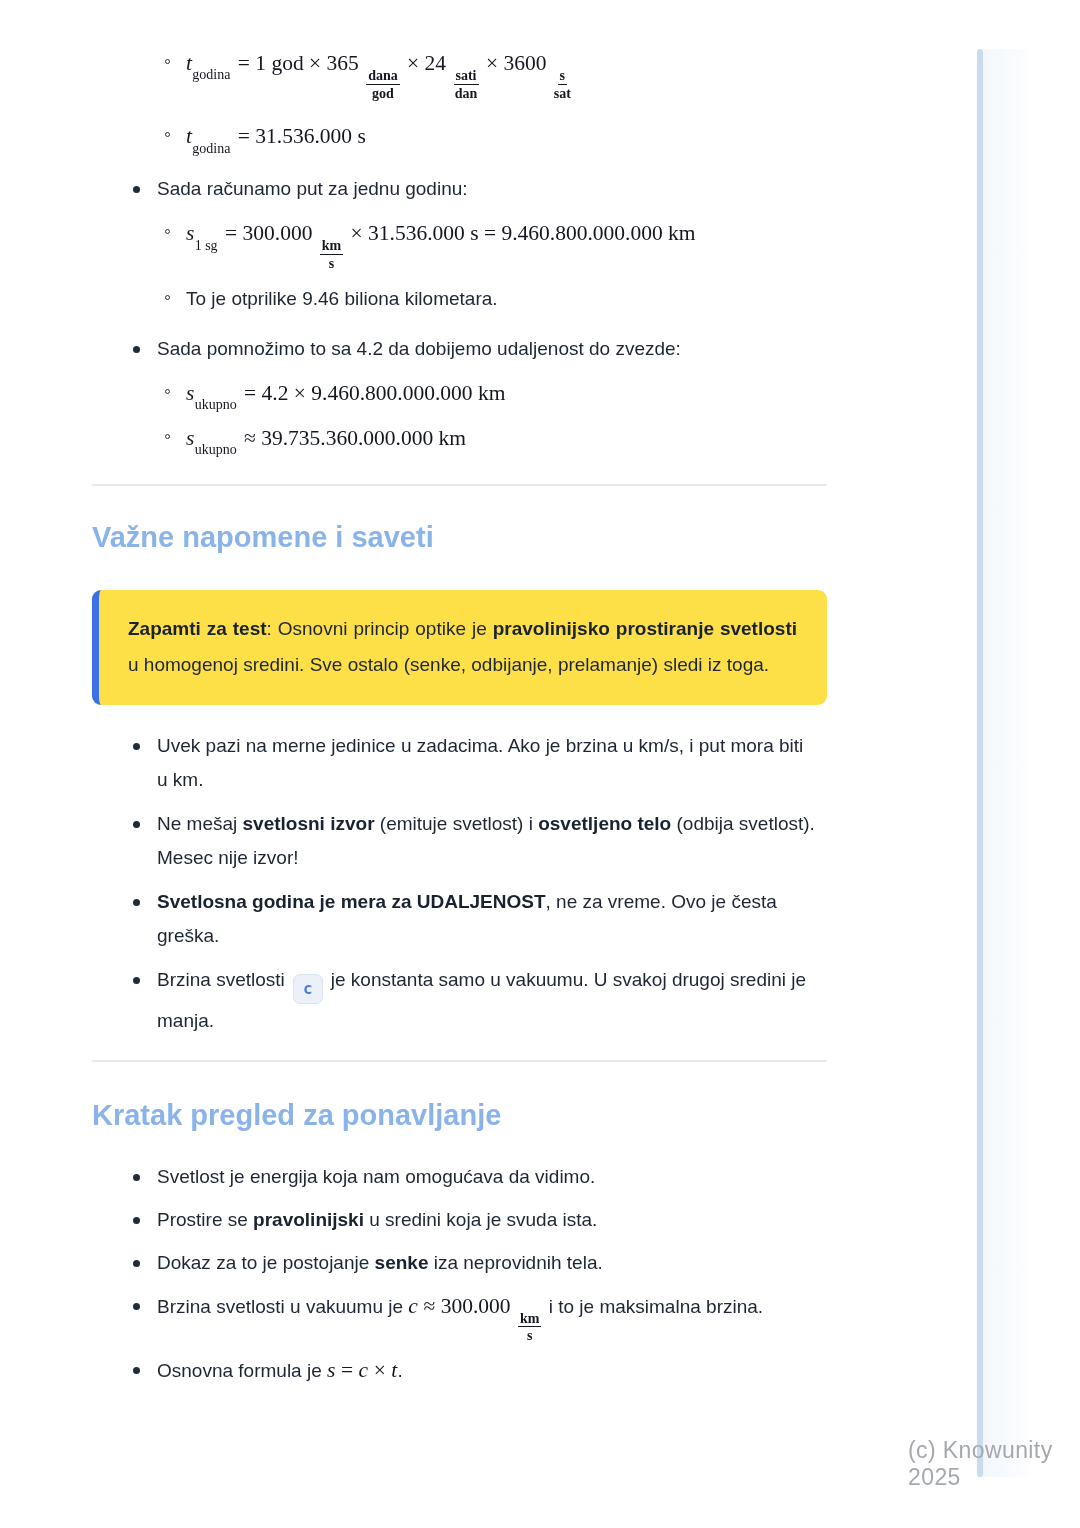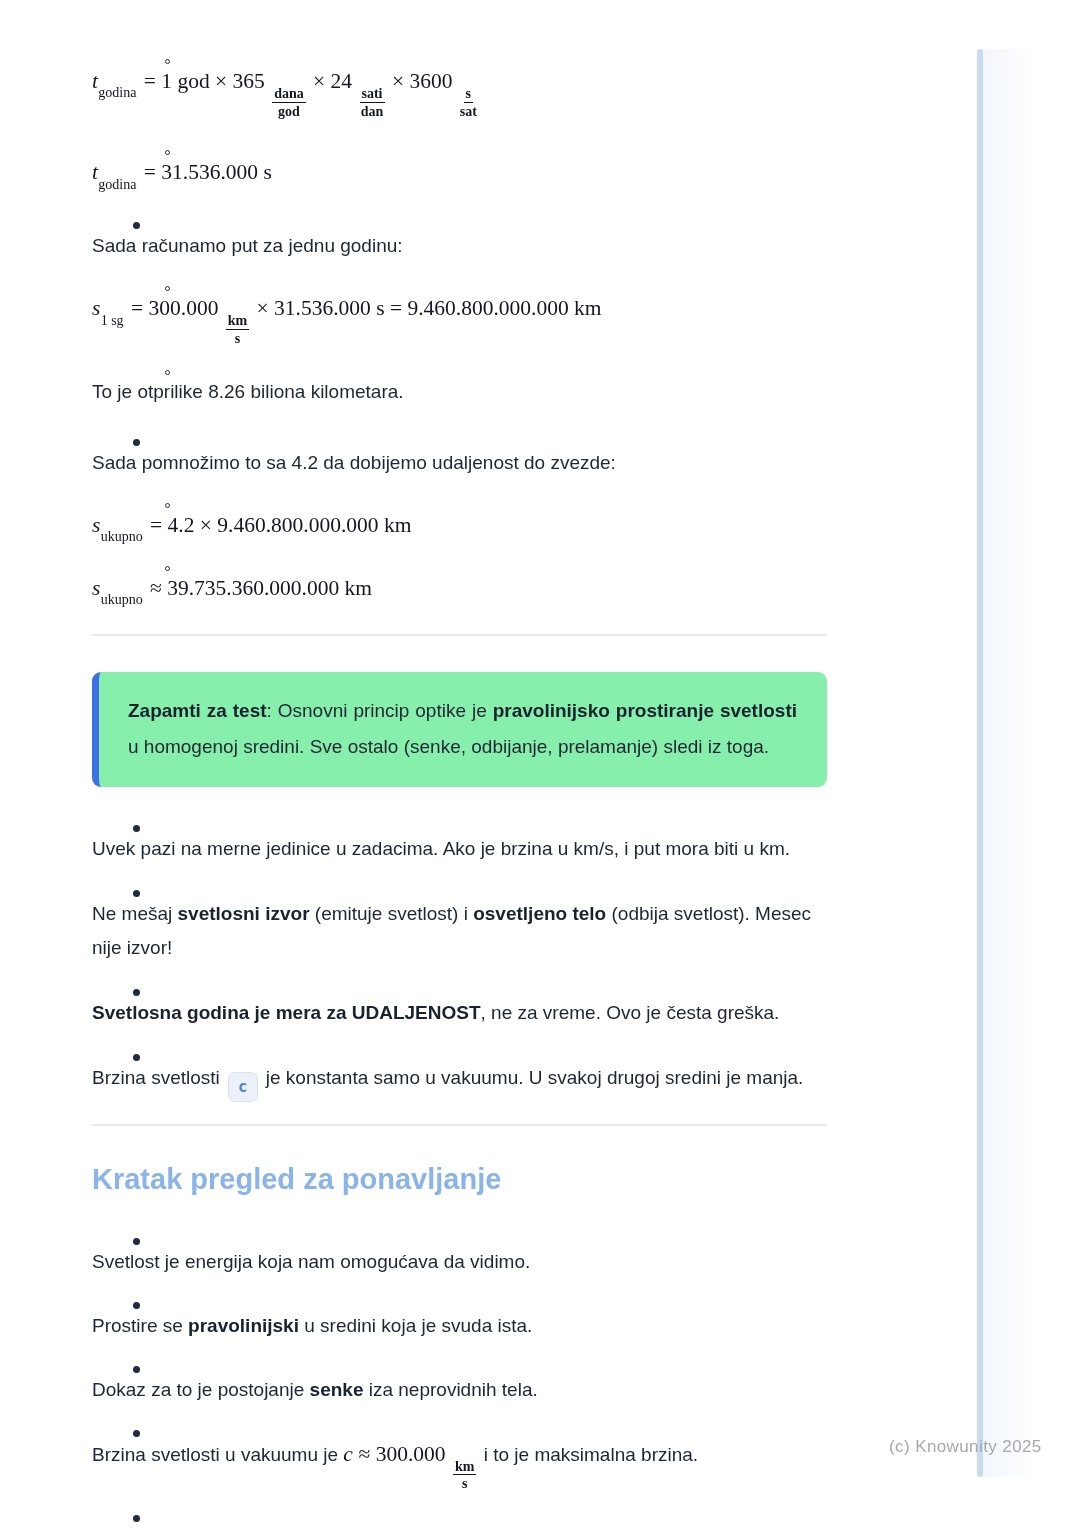--- a/index.html
+++ b/index.html
@@ -11,21 +11,21 @@
     color: #1F2633;
     overflow: hidden;
   }
   .content {
     position: absolute;
     left: 92px; top: 0;
     width: 735px;
     padding-top: 46px;
   }
   
-  .li { display: flex; align-items: flex-start; margin-bottom: 10px; flex-direction: column; }
+  .li { display: flex; align-items: flex-start; margin-bottom: 10px; }
   .li.intro-f { margin-bottom: 18px; }
   .li.group-gap { margin-top: 16px; }
   .li-text { flex: 1; font-size: 19px; line-height: 34px; padding-right: 10px; }
   .marker { flex: none; border-radius: 50%; }
   .dot  { width: 7px; height: 7px; background: #222B38; }
   .ring { width: 5px; height: 5px; border: 1.5px solid #2A3342; background: transparent; }
   .l1 .marker { margin: 14px 17px 0 41px; }
   .l2 .marker { margin: 13px 16px 0 73px; }
   .li.ans .marker { margin: 13px 16px 0 41px; }
   b { font-weight: 700; color: #1A2230; }
@@ -49,42 +49,42 @@
   }
   
   .divider { height: 2px; background: #E9E9EB; border-radius: 1px; }
   .divider.d1 { margin-top: 28px; }
   .divider.d2 { margin-top: 22px; }
   .h2 { font-size: 29px; line-height: 34px; font-weight: 700; color: #89B3E9; }
   .h2.notes-h { margin-top: 34px; }
   .h2.review-h { margin-top: 36px; }
   .callout {
     margin-top: 36px;
-    background: #86efac;
+    background: #fde047;
     border-left: 7px solid #3D70E4;
     border-radius: 9px;
     padding: 21px 30px 21px 29px;
   }
   .callout-text { font-size: 19px; line-height: 36.5px; text-align: justify; }
   .bullets { margin-top: 24px; }
   .review-list { margin-top: 28px; }
   .review-list .li { margin-bottom: 9px; }
   
   .scrollbar-thumb {
     position: absolute; left: 977px; top: 49px; width: 6px; height: 1428px;
     background: #C8DBF2; border-radius: 3px; z-index: 2;
   }
   .page-edge-panel {
     position: absolute; left: 983px; top: 49px; width: 52px; height: 1428px;
     background: linear-gradient(90deg, #F3F7FC 0%, #FBFCFE 75%, #FFFFFF 100%);
     z-index: 1;
   }
   .watermark {
-    position: absolute; left: 889px; top: 1437px;
-    font-size: 17px; color: #A5A8AD; letter-spacing: .4px; z-index: 4;
+    position: absolute; left: 908px; top: 1437px;
+    font-size: 23px; color: #A5A8AD; letter-spacing: .4px; z-index: 4;
   }
 </style>
 </head>
 <body>
 
 <div class="content">
 
   <div class="li l2 intro-f">
     <span class="marker ring"></span>
     <span class="li-text"><span class="math"><i>t</i><sub>godina</sub> = 1 god × 365 <span class="frac">
@@ -109,39 +109,40 @@
   </div>
   <div class="li l2">
     <span class="marker ring"></span>
     <span class="li-text"><span class="math"><i>s</i><sub>1 sg</sub> = 300.000 <span class="frac">
             <span class="num">km</span>
             <span class="den">s</span>
           </span> × 31.536.000 s = 9.460.800.000.000 km</span></span>
   </div>
   <div class="li l2">
     <span class="marker ring"></span>
-    <span class="li-text">To je otprilike 8.26 biliona kilometara.</span>
+    <span class="li-text">To je otprilike 9.46 biliona kilometara.</span>
   </div>
 
   <div class="li l1 group-gap">
     <span class="marker dot"></span>
     <span class="li-text">Sada pomnožimo to sa 4.2 da dobijemo udaljenost do zvezde:</span>
   </div>
   <div class="li l2">
     <span class="marker ring"></span>
     <span class="li-text"><span class="math"><i>s</i><sub>ukupno</sub> = 4.2 × 9.460.800.000.000 km</span></span>
   </div>
   <div class="li l2">
     <span class="marker ring"></span>
     <span class="li-text"><span class="math"><i>s</i><sub>ukupno</sub> ≈ 39.735.360.000.000 km</span></span>
   </div>
 
 
   <div class="divider d1"></div>
 
+  <h2 class="h2 notes-h">Važne napomene i saveti</h2>
 
   <div class="callout">
     <p class="callout-text"><b>Zapamti za test</b>: Osnovni princip optike je <b>pravolinijsko prostiranje svetlosti</b> u homogenoj sredini. Sve ostalo (senke, odbijanje, prelamanje) sledi iz toga.</p>
   </div>
 
   <div class="bullets">
     <div class="li l1">
       <span class="marker dot"></span>
       <span class="li-text">Uvek pazi na merne jedinice u zadacima. Ako je brzina u km/s, i put mora biti u km.</span>
     </div>

